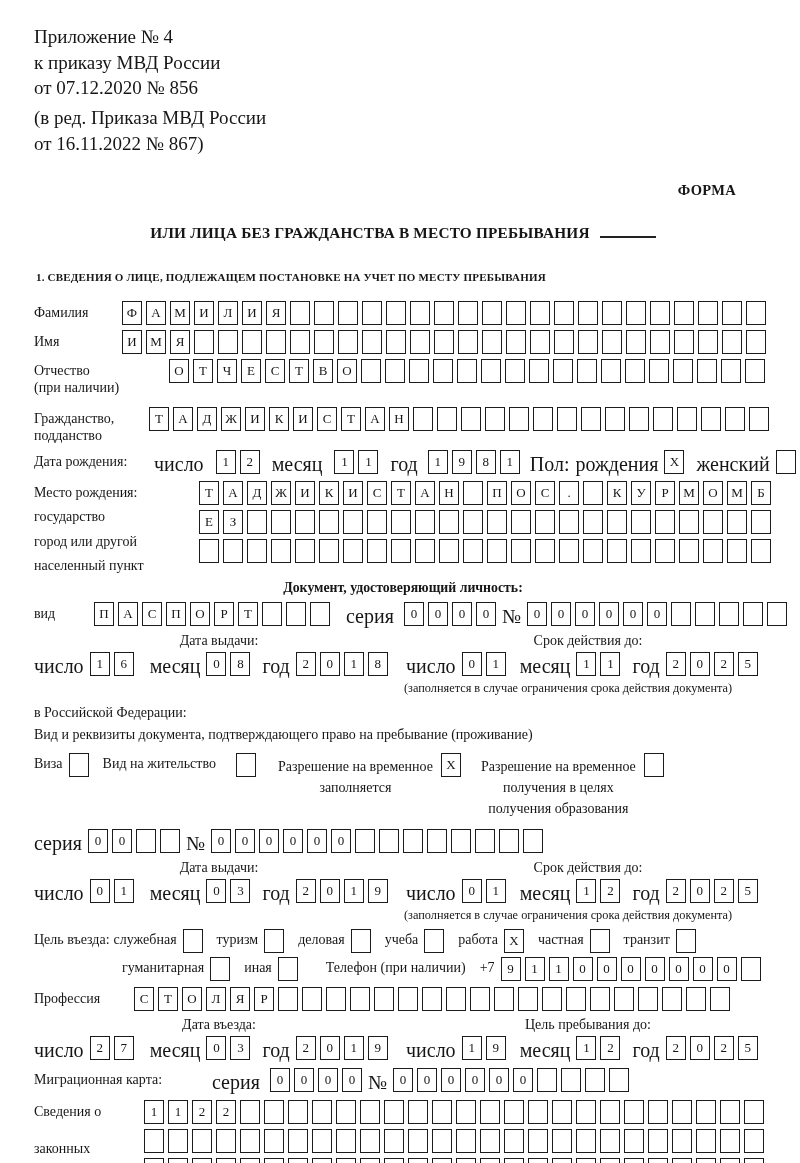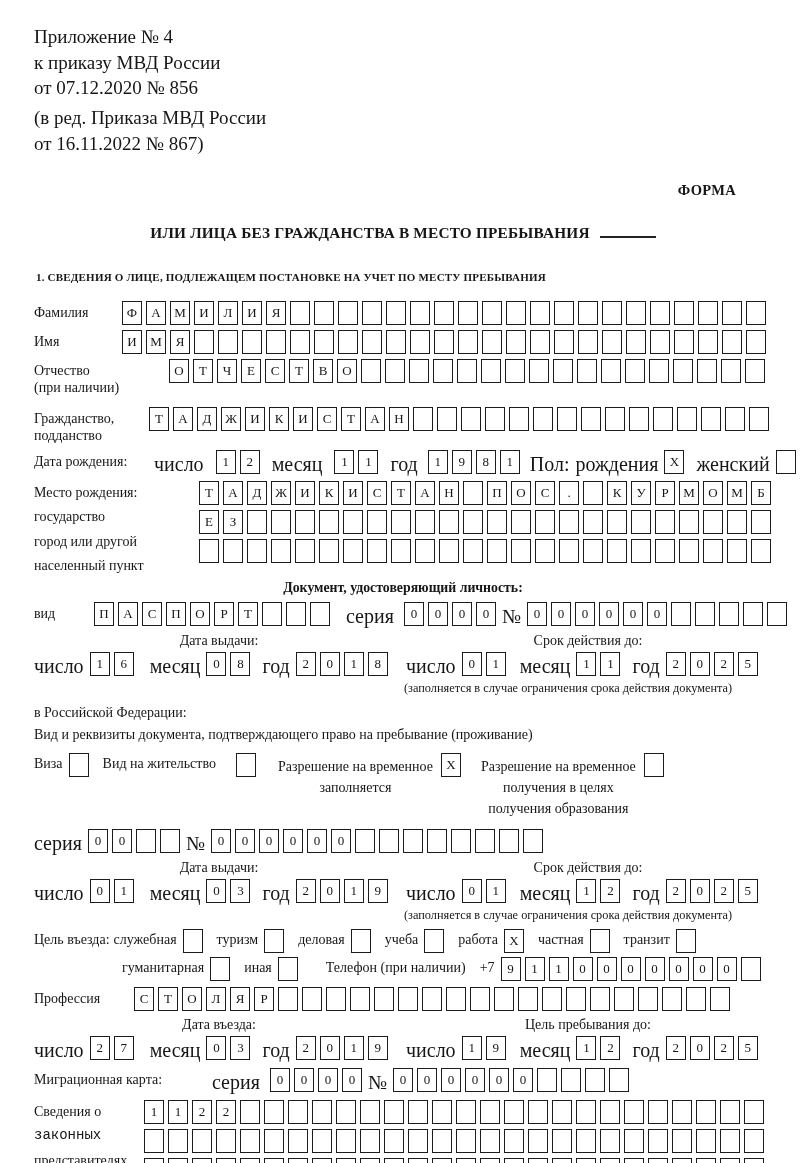--- a/index.html
+++ b/index.html
@@ -695,21 +695,21 @@
         <span class="cell"></span>
         <span class="cell"></span>
         <span class="cell"></span>
         <span class="cell"></span>
       </div>
   </div>
 
   <div class="r stack" style="margin-top:6px;">
     <div class="lbl w110">
       <div>Сведения о</div>
-      <div style="margin-top:7px;font-family:Liberation Mono, monospace;">законных</div>
+      <div style="margin-top:20px;">законных</div>
       <div style="margin-top:7px;">представителях</div>
 
     </div>
     <div>
       <div class="cells">
           <span class="cell">1</span>
           <span class="cell">1</span>
           <span class="cell">2</span>
           <span class="cell">2</span>
           <span class="cell"></span>

